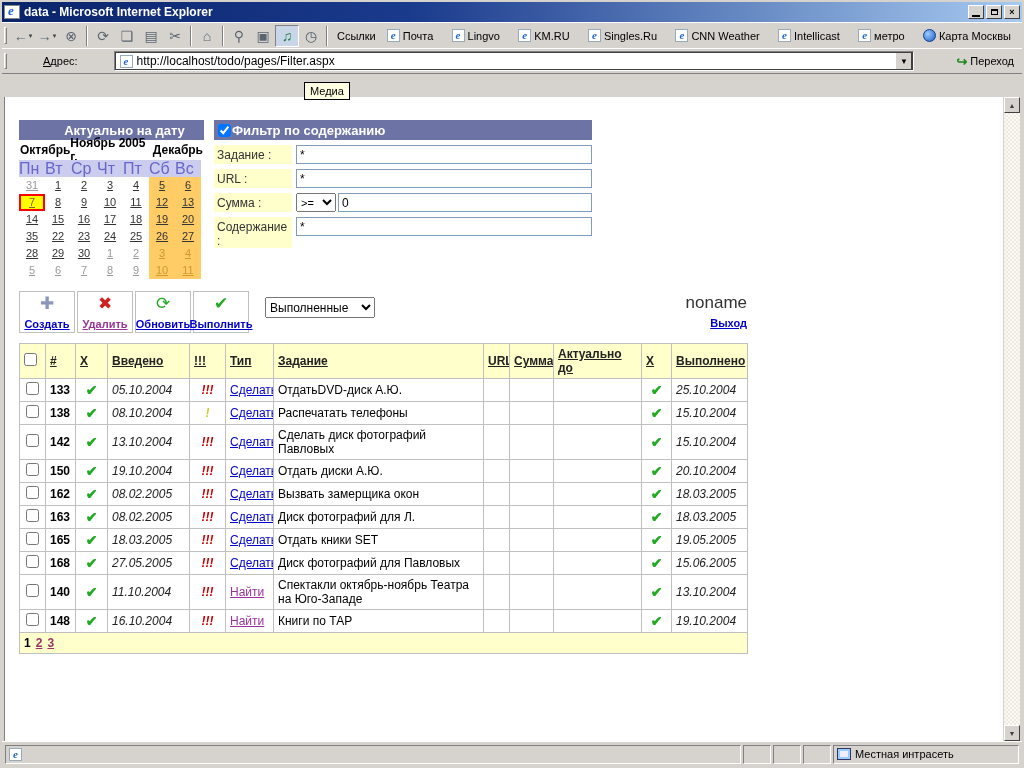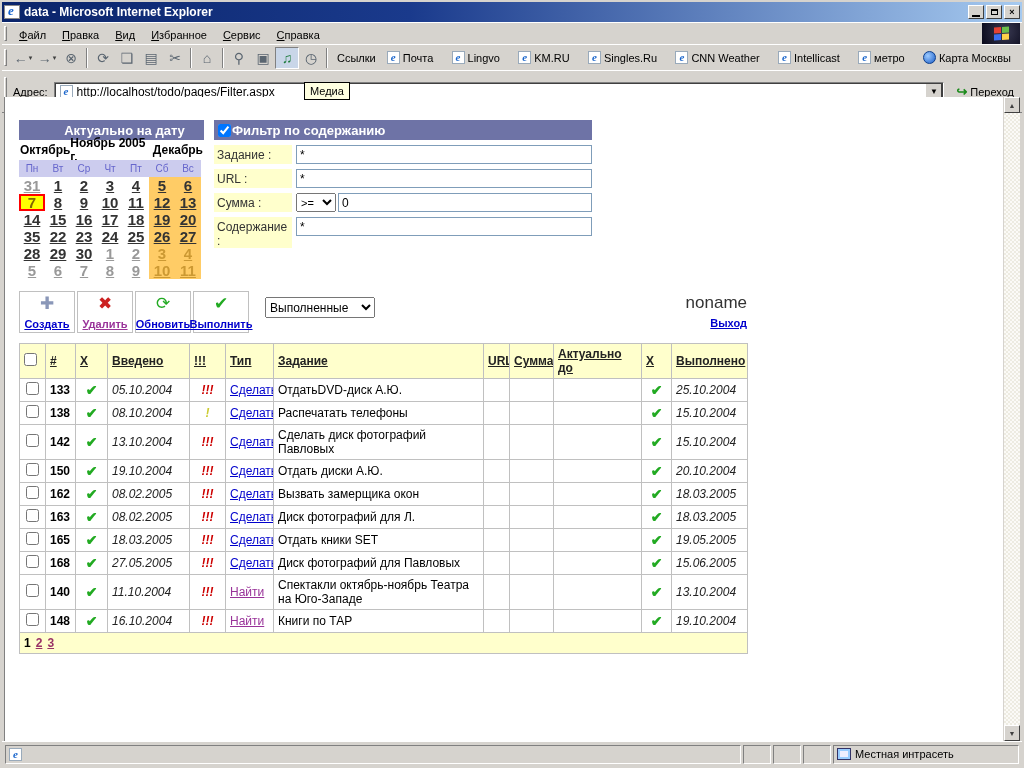--- a/index.html
+++ b/index.html
@@ -32,21 +32,21 @@
   .tb-btn { height:22px; min-width:24px; display:flex; align-items:center; justify-content:center; border:1px solid transparent; color:#5a6570; font-size:14px; }
   .tb-btn.pressed { border-color:#808080 #fff #fff #808080; background:#c9d6e8; }
   .tb-caret { font-size:7px; color:#404040; margin-left:1px; }
   .tb-sep { width:2px; height:20px; border-left:1px solid #808080; border-right:1px solid #fff; margin:0 3px; }
   .links-label { font-size:11px; color:#000; padding:0 6px; }
   .link-item { display:flex; align-items:center; gap:3px; font-size:11px; color:#000; padding:0 5px; white-space:nowrap; }
   .e-icon { width:13px; height:13px; background:#fff; border:1px solid #9ab; display:inline-flex; align-items:center; justify-content:center; font:italic bold 11px "Liberation Serif",serif; color:#1a66cc; line-height:1; }
   .globe-icon { width:13px; height:13px; border-radius:50%; background:radial-gradient(circle at 35% 35%, #9ecbff, #1a5dc8); border:1px solid #0b3d8c; display:inline-block; }
 
   
-  .addressbar { height:43px; background:#d6d3ce; display:flex; align-items:center; border-top:1px solid #fff; border-bottom:1px solid #808080; }
+  .addressbar { height:26px; background:#d6d3ce; display:flex; align-items:center; border-top:1px solid #fff; border-bottom:1px solid #808080;gap:30px; }
   .addr-label { font-size:11px; padding:0 6px 0 2px; }
   .addr-label u { text-decoration:underline; }
   .addr-field { flex:1; height:20px; background:#fff; border:1px solid; border-color:#808080 #fff #fff #808080; outline:1px solid #404040; outline-offset:-2px; display:flex; align-items:center; padding:0 1px; }
   .addr-field .e-icon { margin:0 4px; }
   .addr-url { flex:1; font-size:12px; color:#000; border:none; outline:none; background:transparent; font-family:"Liberation Sans",sans-serif; }
   .addr-drop { width:17px; height:18px; background:#d6d3ce; border:1px solid; border-color:#fff #404040 #404040 #fff; display:flex; align-items:center; justify-content:center; font-size:8px; }
   .go-btn { display:flex; align-items:center; gap:3px; font-size:11px; padding:0 8px; height:24px; margin-left:4px; }
   .go-icon { color:#1a8a1a; font-size:13px; font-weight:bold; }
 
   
@@ -61,22 +61,22 @@
   .hdr-bar { background:#6e73a6; color:#fff; font-weight:bold; font-size:13px; height:20px; display:flex; align-items:center; }
   .row-top { display:flex; gap:10px; }
   .cal-col { width:185px; }
   .filter-col { width:378px; }
 
   
   .cal-hdr { justify-content:center;padding-left:26px; }
   .cal-nav { display:flex; justify-content:space-between; align-items:center; height:20px; font-size:12px; font-weight:bold; padding:0 1px; }
   .cal-nav a { color:#000; }
   .cal-grid { display:grid; grid-template-columns:repeat(7,26px); }
-  .cal-grid .dow { background:#ccccee; color:#6666cc; font-size:10px; text-align:center; height:17px; line-height:17px; }
-  .cal-cell { height:17px; text-align:center; font-size:15px; font-weight:bold; line-height:17px; }
+  .cal-grid .dow { background:#ccccee; color:#6666cc; font-size:16px; height:17px; line-height:17px; }
+  .cal-cell { height:17px; text-align:center; font-size:11px; font-weight:normal; line-height:17px; }
   .cal-cell a { color:#333; text-decoration:underline; }
   .cal-cell.weekend { background:#ffcc66; }
   .cal-cell.other a { color:#999; }
   .cal-cell.other.weekend a { color:#cc9933; }
   .cal-cell.selected { background:#ffff00; outline:2px solid #ff0000; outline-offset:-2px; }
   .cal-cell.selected a { color:#806600; }
 
   
   .filter-hdr { padding-left:4px; gap:1px; }
   .filter-hdr input { width:13px; height:13px; }
@@ -135,32 +135,20 @@
     <span class="title-text">data - Microsoft Internet Explorer</span>
     <span class="win-btn">
         <i class="min-glyph"></i>
       </span>
     <span class="win-btn">
         <i class="restore-glyph"></i>
       </span>
     <span class="win-btn">×</span>
   </div>
 
-  <div class="menubar">
-    <span class="grip"></span>
-    <span id="menu-items"><span class="menu-item"><u>Ф</u>айл</span><span class="menu-item"><u>П</u>равка</span><span class="menu-item"><u>В</u>ид</span><span class="menu-item"><u>И</u>збранное</span><span class="menu-item"><u>С</u>ервис</span><span class="menu-item"><u>С</u>правка</span></span>
-    <span class="brand-logo">
-        <span class="flag">
-          <i></i>
-          <i></i>
-          <i></i>
-          <i></i>
-        </span>
-      </span>
-  </div>
 
   <div class="toolbar">
     <span class="grip"></span>
     <span id="toolbar-buttons" style="display:flex;align-items:center;">
         <span class="tb-btn">
           <span class="tb-icon" style="">←</span>
           <span class="tb-caret">▾</span>
         </span>
         <span class="tb-btn">
           <span class="tb-icon" style="">→</span>

